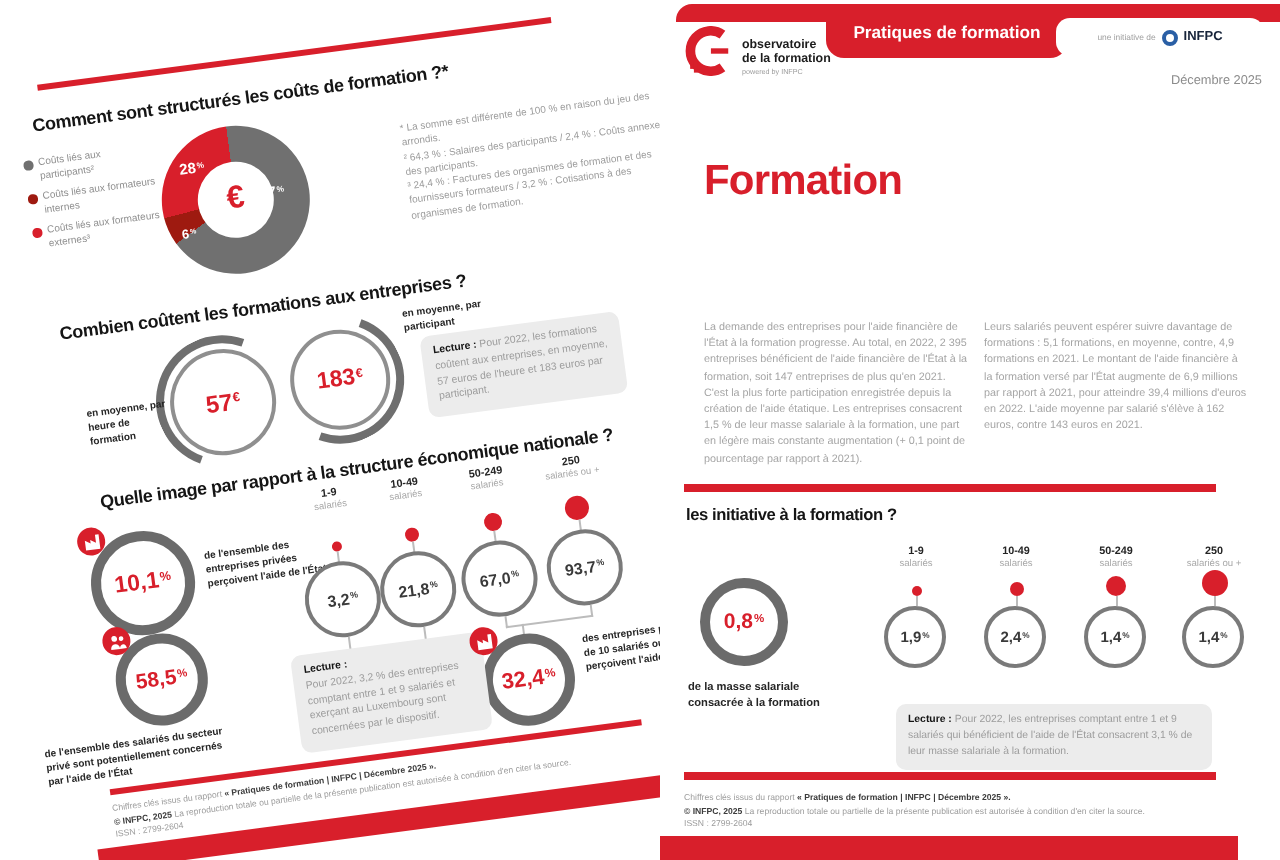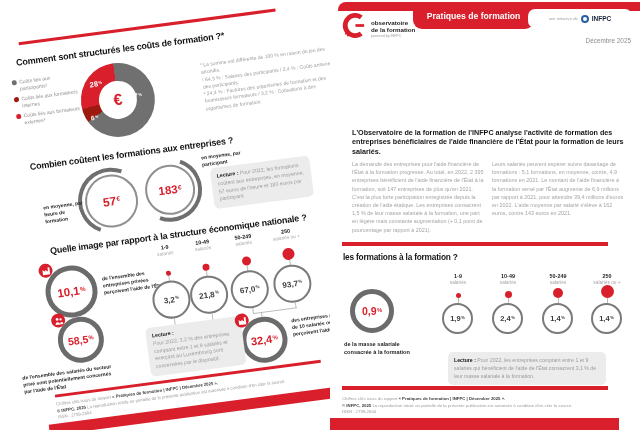--- a/index.html
+++ b/index.html
@@ -244,35 +244,35 @@
 
     <div class="initiative-box">
       <span class="pre">une initiative de</span>
       <span class="infpc-ring"></span>
       <span class="brand">INFPC</span>
     </div>
 
     <div class="date">Décembre 2025</div>
 
     <div class="main-title">
-    </div>
-
-    <div class="lead">L'Observatoire de la formation de l'INFPC analyse l'activité de formation des entreprises bénéficiaires de l'aide financière de l'État pour la formation de leurs salariés.</div>
+      <div>Formation</div>
+    </div>
+
 
     <div class="bodycol" style="left:22px">La demande des entreprises pour l'aide financière de l'État à la formation progresse. Au total, en 2022, 2 395 entreprises bénéficient de l'aide financière de l'État à la formation, soit 147 entreprises de plus qu'en 2021. C'est la plus forte participation enregistrée depuis la création de l'aide étatique. Les entreprises consacrent 1,5 % de leur masse salariale à la formation, une part en légère mais constante augmentation (+ 0,1 point de pourcentage par rapport à 2021).</div>
     <div class="bodycol" style="left:162px">Leurs salariés peuvent espérer suivre davantage de formations : 5,1 formations, en moyenne, contre, 4,9 formations en 2021. Le montant de l'aide financière à la formation versé par l'État augmente de 6,9 millions par rapport à 2021, pour atteindre 39,4 millions d'euros en 2022. L'aide moyenne par salarié s'élève à 162 euros, contre 143 euros en 2021.</div>
 
     <div class="rrule" style="left:12px;top:242px;width:266px;height:3.5px"></div>
 
     <div class="sec-title" style="left:13px;top:252px;font-size:8.3px;line-height:1.3;white-space:normal;width:220px">
-      <div>les formations à la formation ?</div>
+      <div>les initiative à la formation ?</div>
     </div>
 
     <div class="circ b-thick" style="left:20px;top:289px;width:44px;height:44px">
-      <div class="val" style="font-size:10.5px"><span>0,9</span><span class="u">%</span></div>
+      <div class="val" style="font-size:10.5px"><span>0,8</span><span class="u">%</span></div>
     </div>
     <div class="cap" style="left:14px;top:341px;font-size:5.6px">
       <div>de la masse salariale</div>
       <div>consacrée à la formation</div>
     </div>
 
     <div class="colhead" style="left:128px;top:273px"><span>1-9</span><span class="sub">salariés</span></div>
     <div class="colhead" style="left:178px;top:273px"><span>10-49</span><span class="sub">salariés</span></div>
     <div class="colhead" style="left:228px;top:273px"><span>50-249</span><span class="sub">salariés</span></div>
     <div class="colhead" style="left:277px;top:273px"><span>250</span><span class="sub">salariés ou +</span></div>

